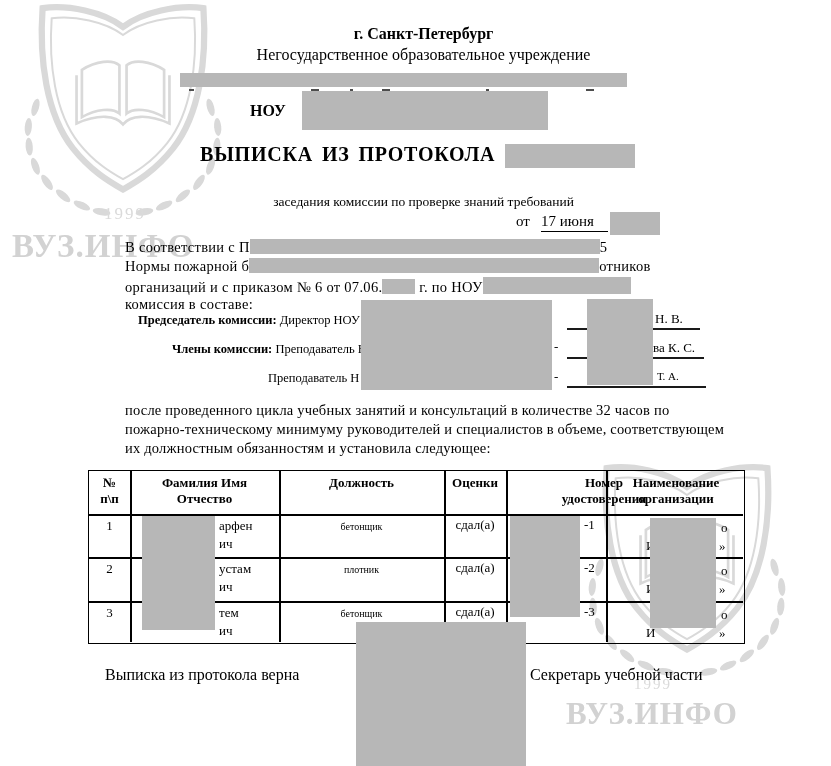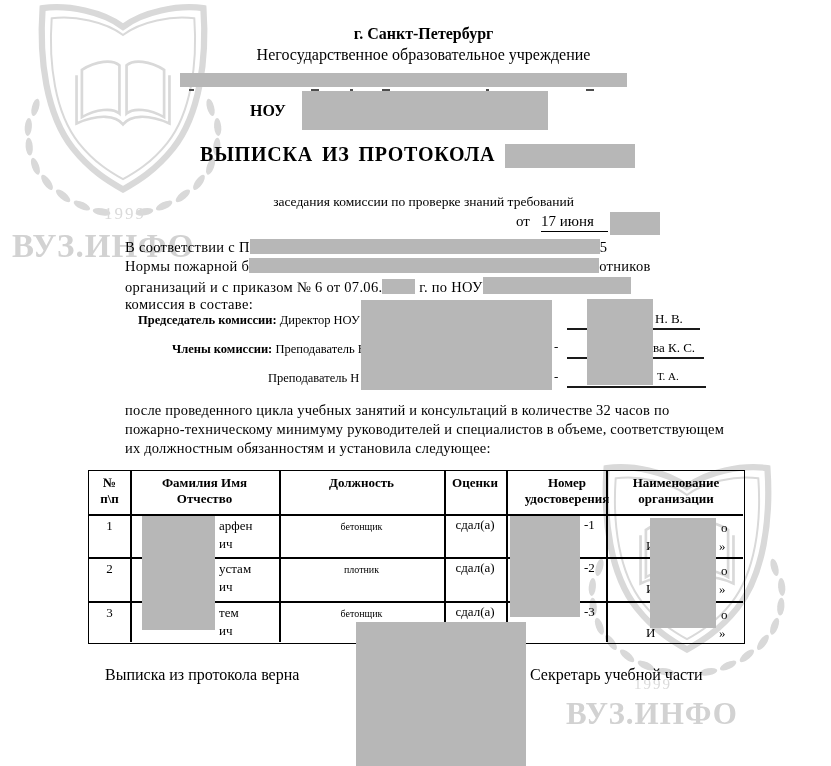--- a/index.html
+++ b/index.html
@@ -133,21 +133,21 @@
     <div class="hcell" style="left:41px;top:4px;width:149px;">
       <div>Фамилия Имя</div>
       <div>Отчество</div>
     </div>
     <div class="hcell" style="left:190px;top:4px;width:165px;text-align:center;">
       <div>Должность</div>
     </div>
     <div class="hcell" style="left:355px;top:4px;width:62px;">
       <div>Оценки</div>
     </div>
-    <div class="hcell" style="left:428px;top:4px;width:100px;">
+    <div class="hcell" style="left:417px;top:4px;width:100px;padding-left:48px;">
       <div>Номер</div>
       <div>удостоверения</div>
     </div>
     <div class="hcell" style="left:517px;top:4px;width:140px;">
       <div>Наименование</div>
       <div>организации</div>
     </div>
 
     <div class="cell" style="left:0;top:47px;width:41px;text-align:center;">1</div>
     <div class="cell" style="left:130px;top:47px;">арфен</div>

